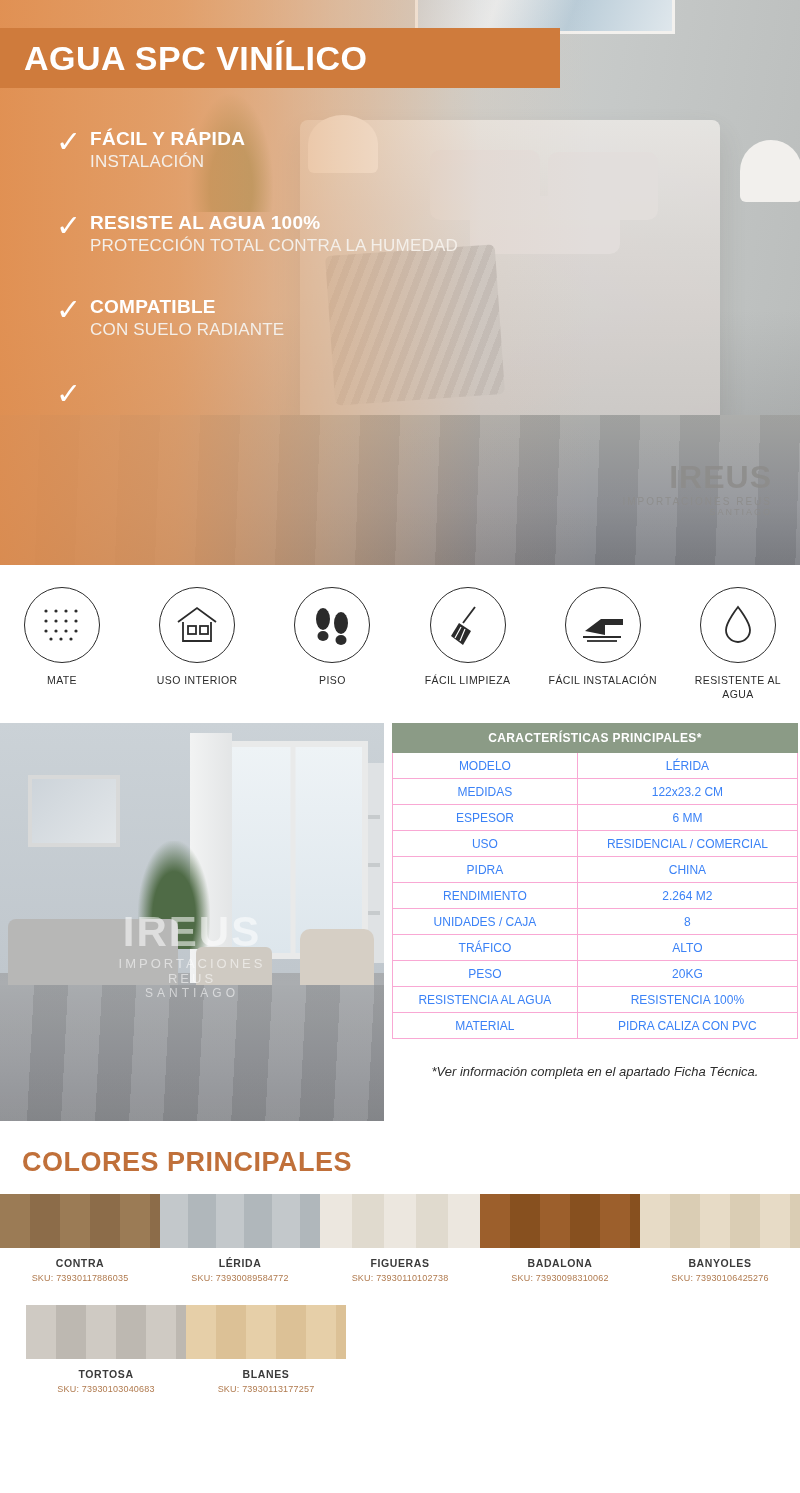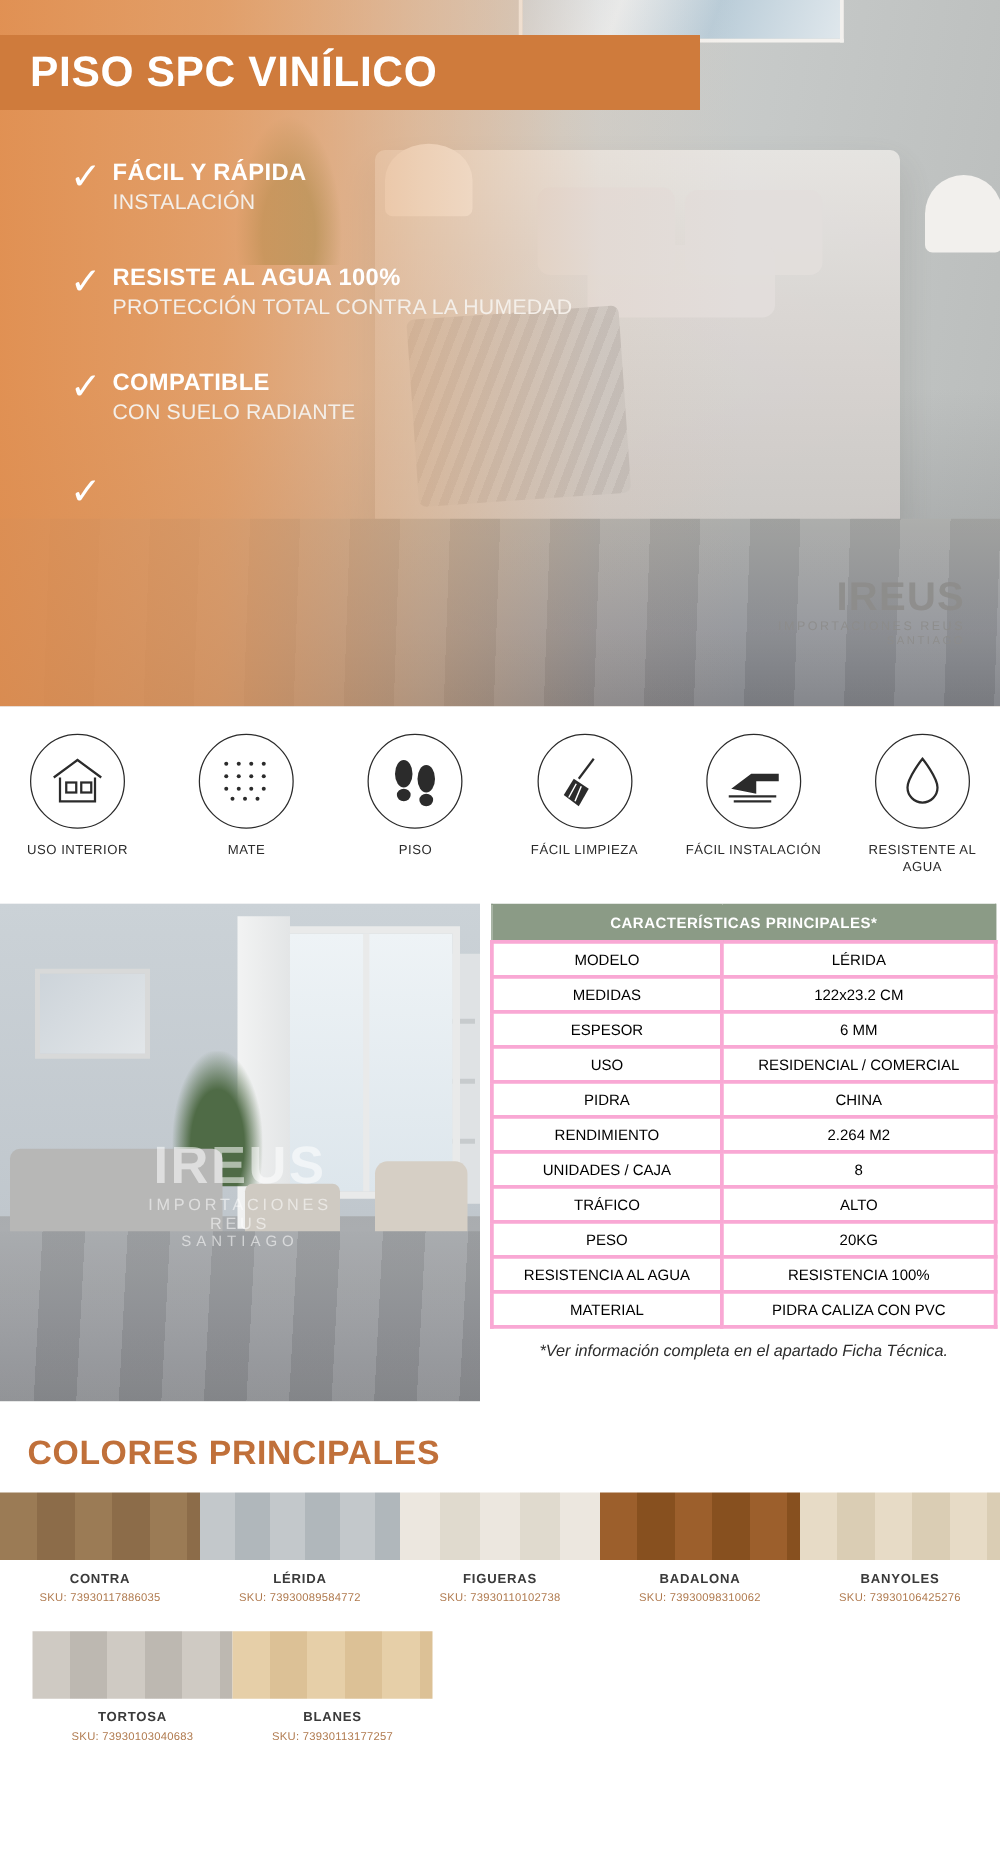--- a/index.html
+++ b/index.html
@@ -218,27 +218,27 @@
   }
   table.spec th {
     background: #8b9b86;
     color: #ffffff;
     font-size: 12px;
     letter-spacing: .4px;
     padding: 7px 4px;
     border: 1px solid #8b9b86;
   }
   table.spec td {
-    border: 3px solid #f9a8d4;
+    border: 1px solid #f9a8d4;
     padding: 5.5px 6px;
     text-align: center;
-    color: #000000;
+    color: #3b82f6;
   }
   .spec-note {
-    margin-top: 9px;
+    margin-top: 24px;
     text-align: center;
     font-style: italic;
     font-size: 13px;
     color: #2c2c2c;
     line-height: 1.45;
     padding: 0 22px;
   }
 
   
   .colors-title {
@@ -289,21 +289,21 @@
     <div class="hero-pillow" style="left:548px;top:152px;width:110px;height:68px;"></div>
     <div class="hero-pillow" style="left:470px;top:196px;width:150px;height:58px;"></div>
     <div class="hero-throw"></div>
     <div class="hero-lamp" style="left:308px;top:115px;width:70px;height:58px;"></div>
     <div class="hero-lamp" style="left:740px;top:140px;width:62px;height:62px;"></div>
     <div class="hero-floor"></div>
   </div>
   <div class="hero-overlay"></div>
 
   <div class="title-bar">
-    <h1>PISO SPC VINÍLICO</h1>
+    <h1>AGUA SPC VINÍLICO</h1>
   </div>
 
   <div class="features">
     <div class="feature">
       <div class="chk">✓</div>
       <div class="ftxt">
         <strong>FÁCIL Y RÁPIDA</strong>
         <span>INSTALACIÓN</span>
       </div>
     </div>
@@ -327,32 +327,20 @@
   </div>
 
   <div class="hero-logo">
     <div class="lg1">IREUS</div>
     <div class="lg2">IMPORTACIONES REUS</div>
     <div class="lg3">SANTIAGO</div>
   </div>
 </div>
 
 <div class="icons">
-
-  <div class="icon-item">
-    <div class="icon-circle">
-      <svg width="46" height="42" viewBox="0 0 46 42" fill="none" stroke="#2b2b2b" stroke-width="1.8">
-        <path d="M4 18 L23 4 L42 18"></path>
-        <path d="M9 18 V37 H37 V18"></path>
-        <rect x="14" y="22" width="8" height="8"></rect>
-        <rect x="26" y="22" width="8" height="8"></rect>
-      </svg>
-    </div>
-    <div class="icon-label">USO INTERIOR</div>
-  </div>
 
   <div class="icon-item">
     <div class="icon-circle">
       <svg width="44" height="40" viewBox="0 0 44 40">
         <g fill="#2b2b2b">
           <circle cx="6" cy="6" r="1.6"></circle>
             <circle cx="16" cy="6" r="1.6"></circle>
             <circle cx="26" cy="6" r="1.6"></circle>
             <circle cx="36" cy="6" r="1.6"></circle>
           <circle cx="6" cy="16" r="1.6"></circle>
@@ -365,20 +353,32 @@
             <circle cx="36" cy="26" r="1.6"></circle>
           <circle cx="11" cy="34" r="1.6"></circle>
             <circle cx="21" cy="34" r="1.6"></circle>
             <circle cx="31" cy="34" r="1.6"></circle>
         </g>
       </svg>
     </div>
     <div class="icon-label">MATE</div>
   </div>
 
+  <div class="icon-item">
+    <div class="icon-circle">
+      <svg width="46" height="42" viewBox="0 0 46 42" fill="none" stroke="#2b2b2b" stroke-width="1.8">
+        <path d="M4 18 L23 4 L42 18"></path>
+        <path d="M9 18 V37 H37 V18"></path>
+        <rect x="14" y="22" width="8" height="8"></rect>
+        <rect x="26" y="22" width="8" height="8"></rect>
+      </svg>
+    </div>
+    <div class="icon-label">USO INTERIOR</div>
+  </div>
+
 
   <div class="icon-item">
     <div class="icon-circle">
       <svg width="40" height="44" viewBox="0 0 40 44" fill="#2b2b2b">
         <ellipse cx="11" cy="16" rx="7" ry="11"></ellipse>
         <ellipse cx="11" cy="33" rx="5.5" ry="5"></ellipse>
         <ellipse cx="29" cy="20" rx="7" ry="11"></ellipse>
         <ellipse cx="29" cy="37" rx="5.5" ry="5"></ellipse>
       </svg>
     </div>

